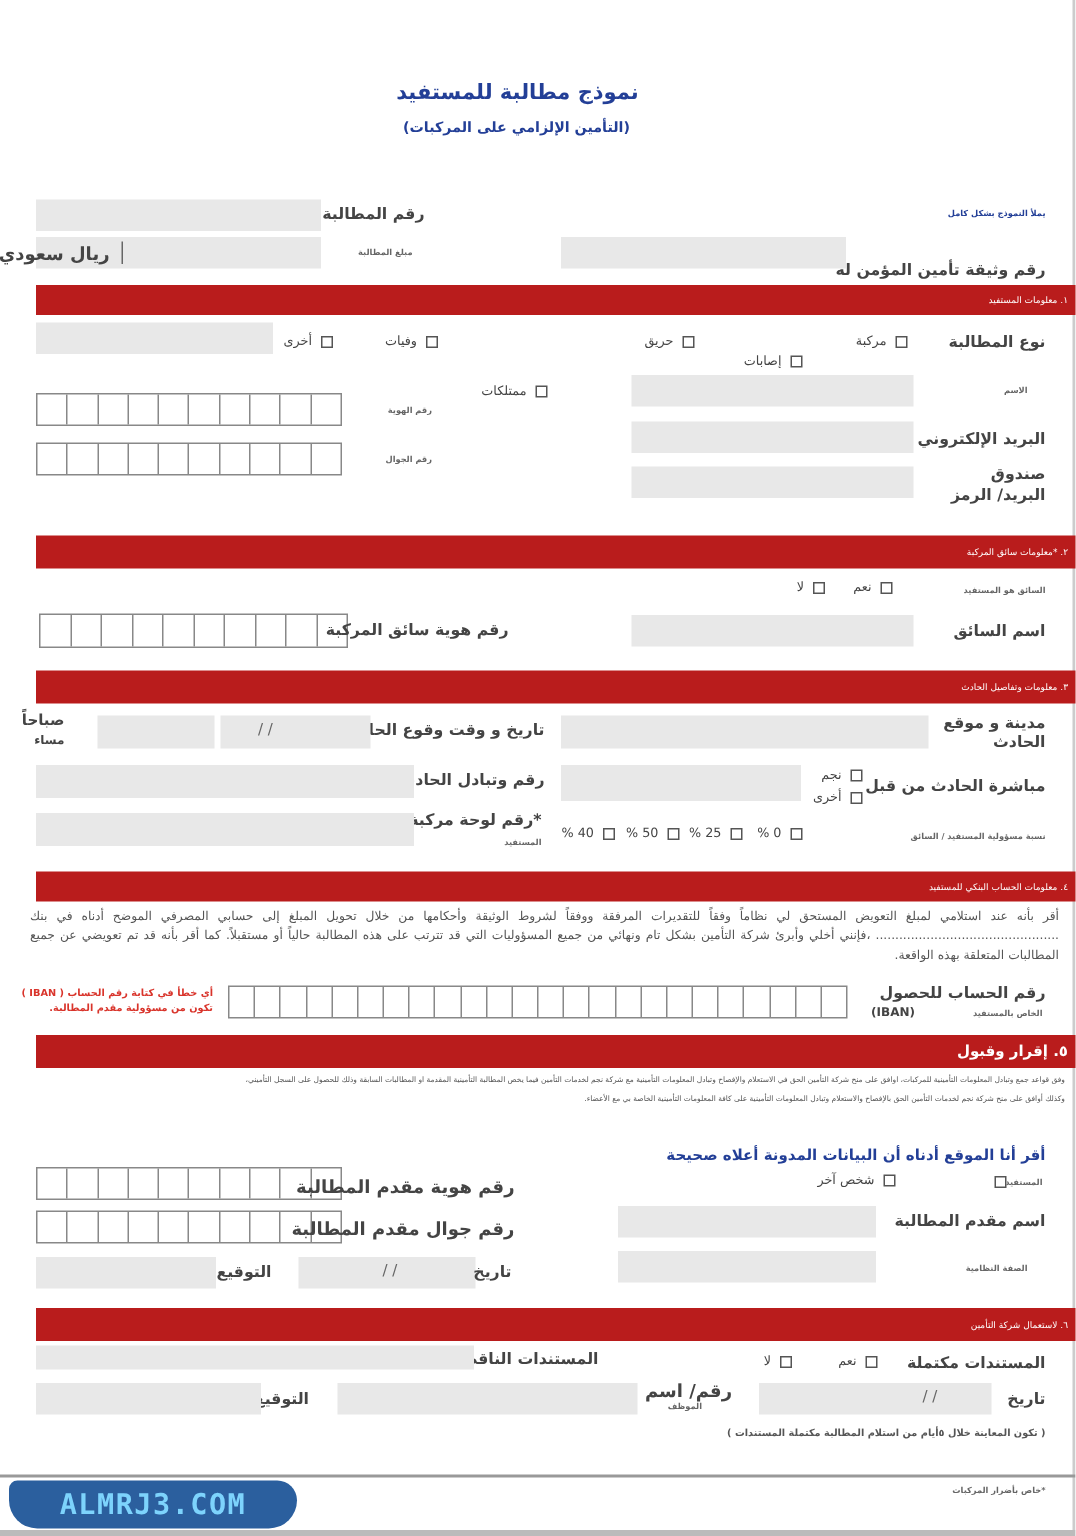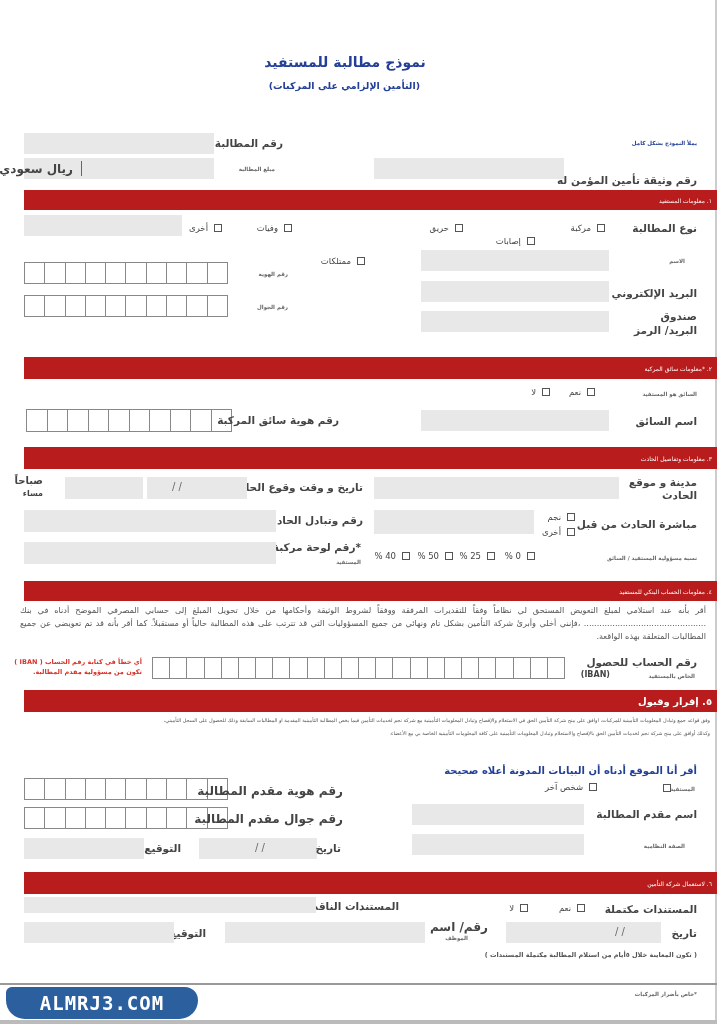--- a/index.html
+++ b/index.html
@@ -288,16 +288,16 @@
   <div class="lbl lbl-md" style="right:227px;top:920px;">رقم/ اسم</div>
   <div class="lbl lbl-sm" style="right:247px;top:935px;">الموظف</div>
   <div class="field" style="left:225px;top:922px;width:200px;height:21px;"></div>
   <div class="lbl lbl-lg" style="right:509px;top:927px;">التوقيع</div>
   <div class="field" style="left:24px;top:922px;width:150px;height:21px;"></div>
   <div class="lbl" style="right:18px;top:951px;font-size:6.5px;color:#555;">( تكون المعاينة خلال ٥أيام من استلام المطالبة مكتملة المستندات )</div>
 
   <div class="abs" style="left:0;top:983px;width:717px;height:2px;background:#999;"></div>
   <div class="lbl lbl-sm" style="right:18px;top:991px;">*خاص بأضرار المركبات</div>
   <div class="abs" style="left:6px;top:987px;width:192px;height:32px;background:#2b5f9e;border-radius:6px 14px 20px 20px;display:flex;align-items:center;justify-content:center;">
-    <span style="color:#ffffff;font-family:'DejaVu Sans Mono', monospace;font-size:19px;font-weight:bold;letter-spacing:1px;">ALMRJ3.COM</span>
+    <span style="color:#7dd3fc;font-family:'DejaVu Sans Mono', monospace;font-size:19px;font-weight:bold;letter-spacing:1px;">ALMRJ3.COM</span>
   </div>
   <div class="abs" style="left:0;top:1020px;width:717px;height:4px;background:#bbb;"></div>
 </div>
 
 </body></html>

